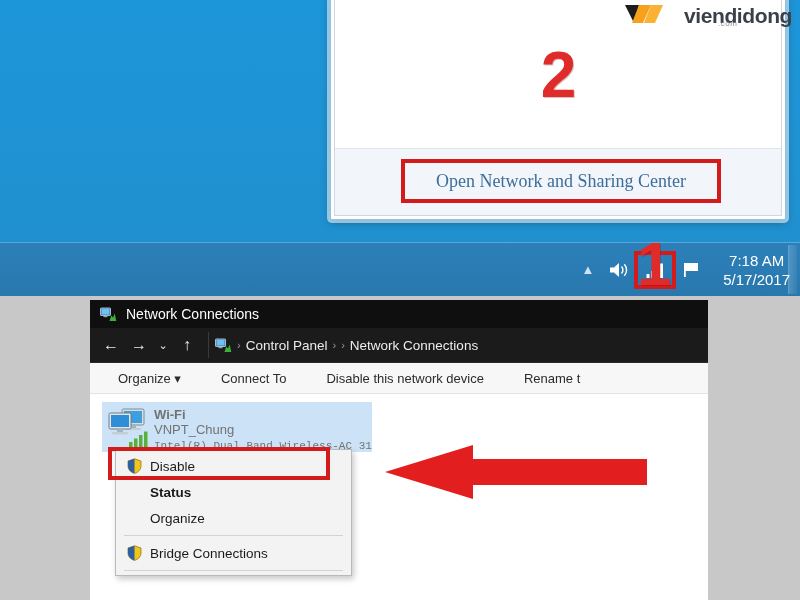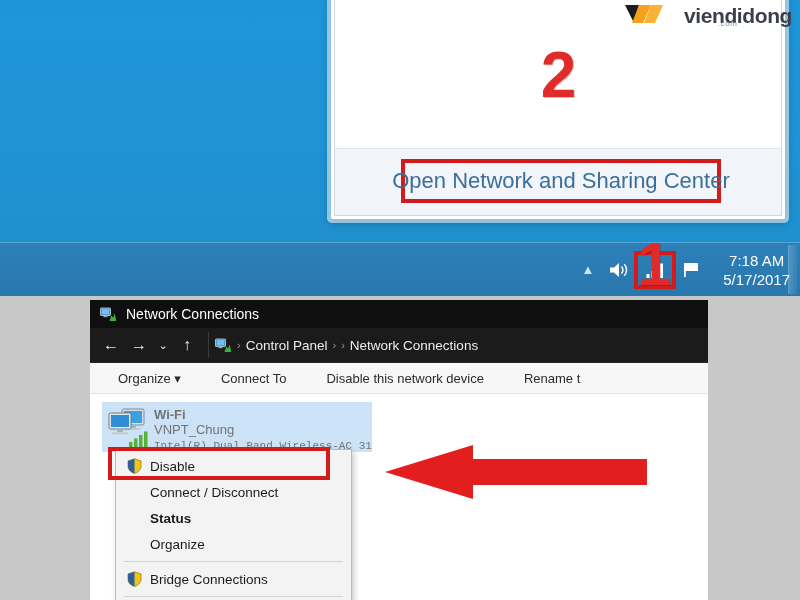--- a/index.html
+++ b/index.html
@@ -73,22 +73,22 @@
     left: 66px; top: 10px;
     width: 320px; height: 44px;
     border: 4px solid #d41b1b;
     box-sizing: border-box;
     display: flex;
     align-items: center;
     justify-content: center;
   }
   #open-nsc-link {
     color: #3b6e9b;
-    font-size: 22px;
-    font-family: Liberation Sans, sans-serif;
+    font-size: 18px;
+    font-family: Liberation Serif, serif;
     white-space: nowrap;
   }
 
   
   #logo {
     position: absolute;
     right: 8px; top: 2px;
     display: flex;
     align-items: center;
     gap: 19px;
@@ -465,24 +465,20 @@
             <svg width="15" height="16" viewBox="0 0 15 16">
               <path d="M7.5 0.8 L14 3 V8 C14 12 10.5 14.6 7.5 15.4 C4.5 14.6 1 12 1 8 V3 Z" fill="#f0c419" stroke="#8a6d00" stroke-width="0.7"></path>
               <path d="M7.5 0.8 L1 3 V8 C1 12 4.5 14.6 7.5 15.4 Z" fill="#2f5e9e"></path>
             </svg>
           </span>
           <span class="ctx-label">Disable</span>
         </div>
         <div id="disable-highlight"></div>
       </div>
 
-      <div class="ctx-item">
-        <span class="ctx-icon"></span>
-        <span class="ctx-label">Connect / Disconnect</span>
-      </div>
 
       <div class="ctx-item bold">
         <span class="ctx-icon"></span>
         <span class="ctx-label">Status</span>
       </div>
 
       <div class="ctx-item">
         <span class="ctx-icon"></span>
         <span class="ctx-label">Organize</span>
       </div>

